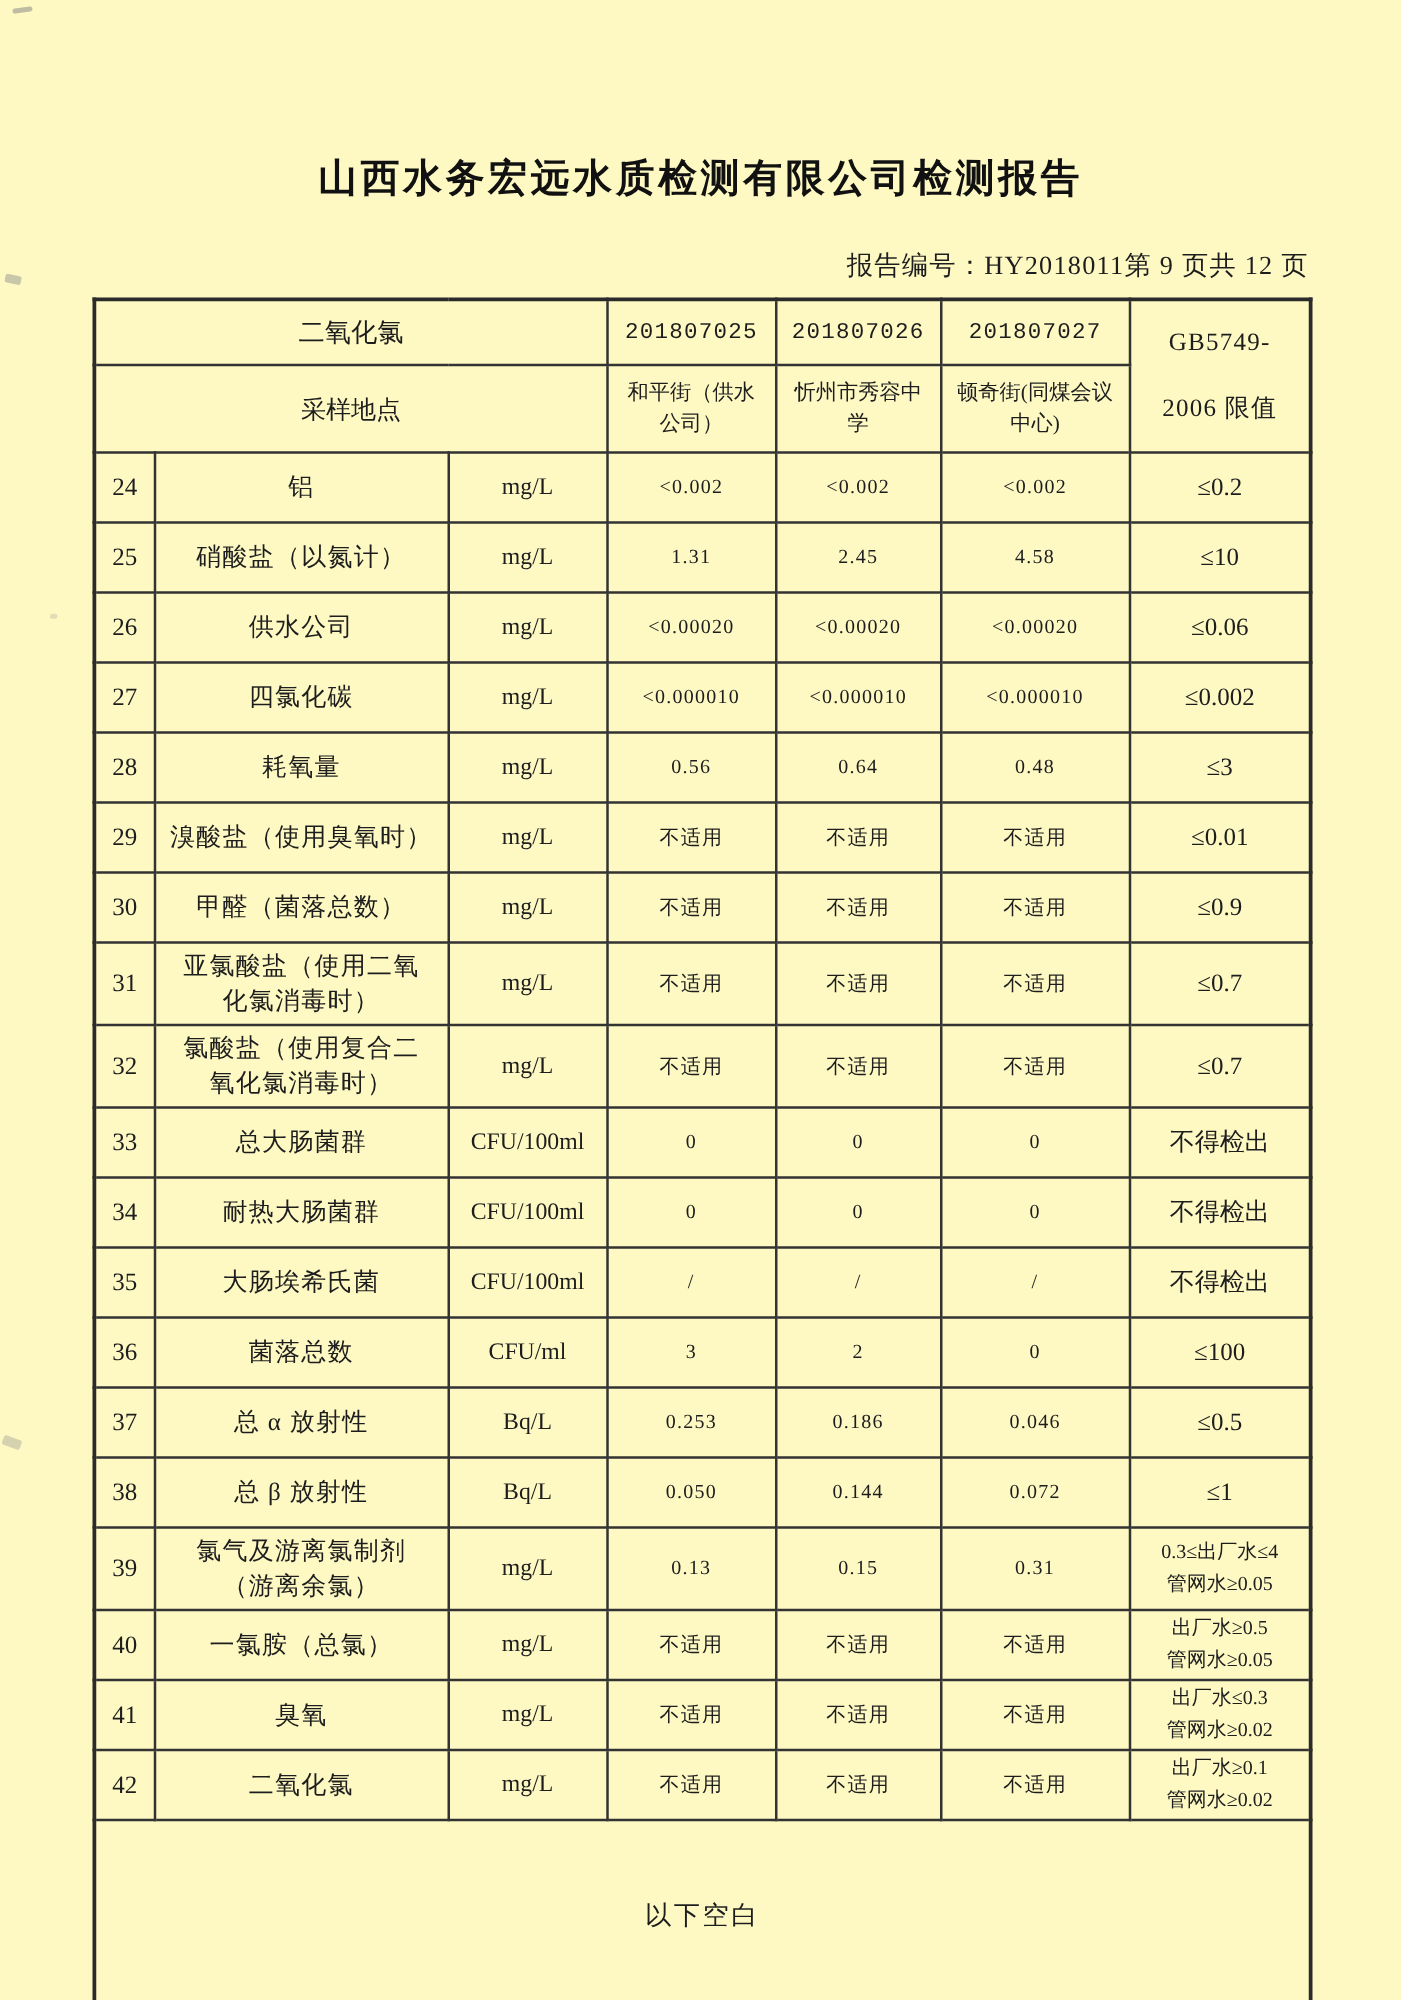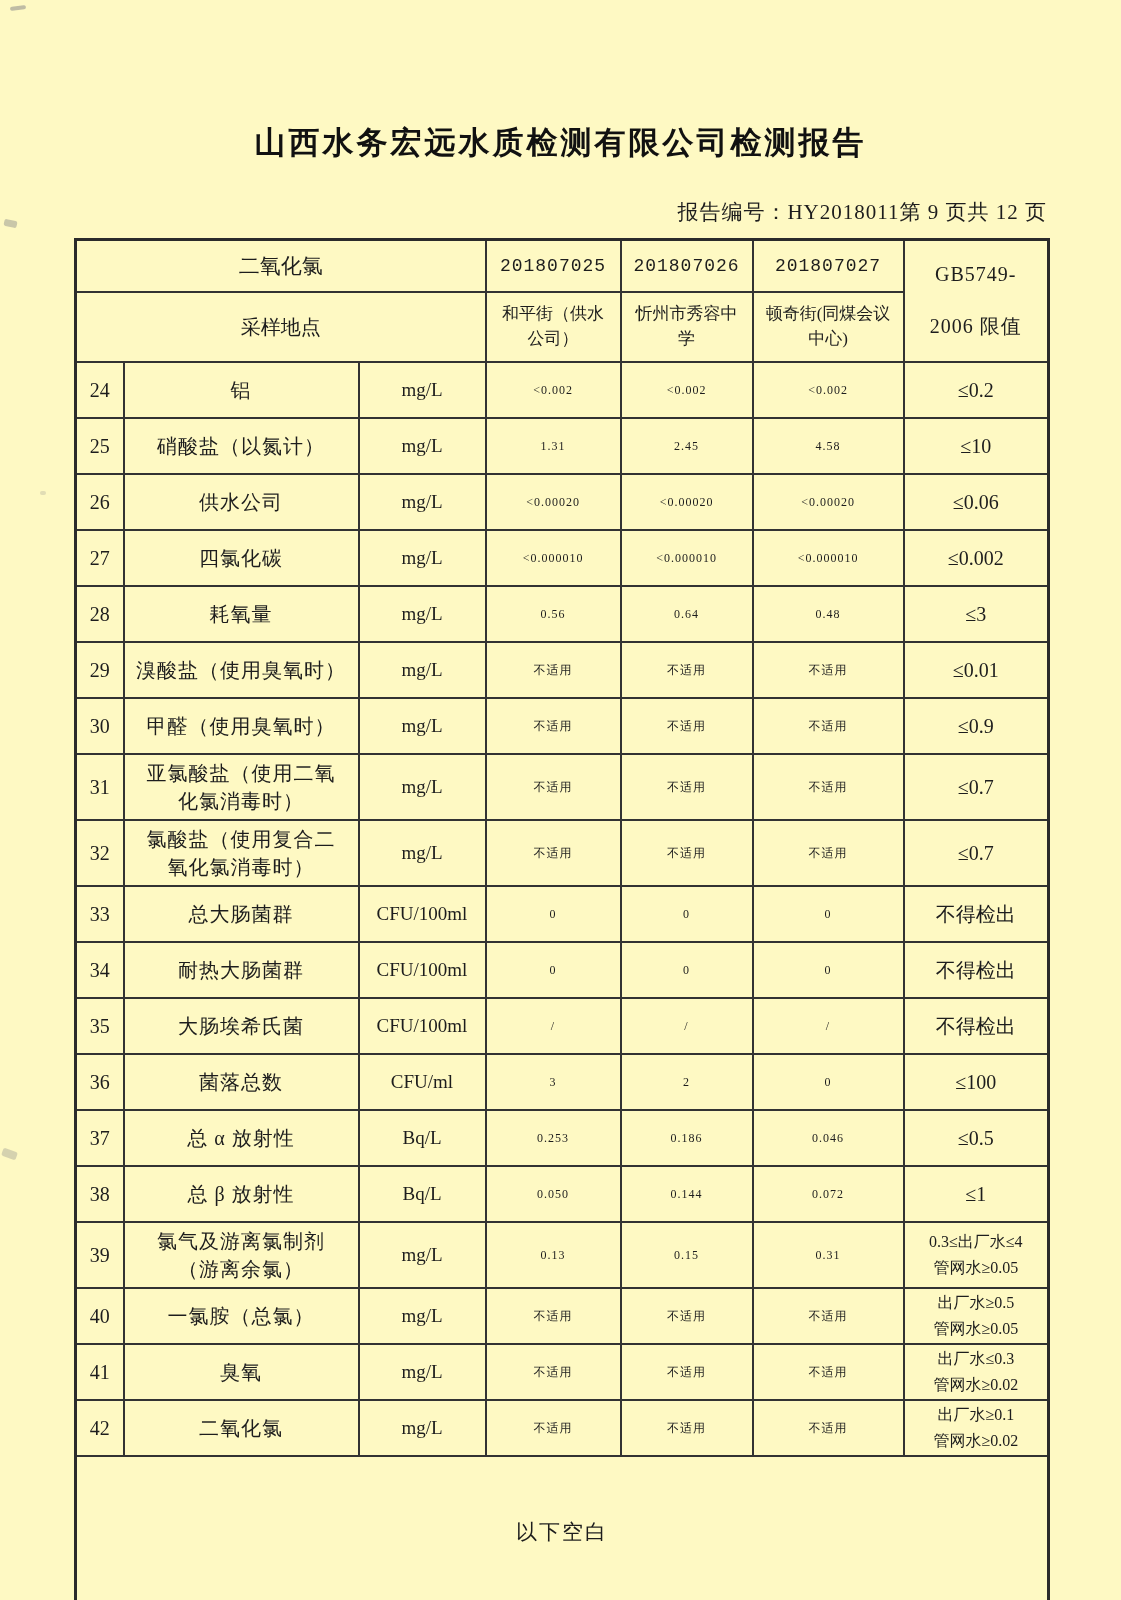--- a/index.html
+++ b/index.html
@@ -61,21 +61,21 @@
   tbody.rows td { height:46px; }
   td.c-no { font-size:20px; }
   td.c-name {
     text-align:left;
     padding-left:16px;
     white-space:pre-line;
     line-height:1.4;
     letter-spacing:1px;
   }
   td.c-unit { font-size:19px; }
-  td.c-val { font-size:12px; letter-spacing:1px; }
+  td.c-val { font-size:16px; letter-spacing:1px; }
   td.c-limit { font-size:20px; white-space:pre-line; line-height:1.5; }
   td.c-limit.limit-small { font-size:16px; letter-spacing:0; line-height:1.6; padding:0 2px; }
   td.footer-cell {
     height:142px;
     text-align:left;
     vertical-align:top;
     padding:26px 0 0 20px;
     font-size:21px;
     letter-spacing:2px;
   }
@@ -183,21 +183,21 @@
     <td class="c-no">29</td>
     <td class="c-name">溴酸盐（使用臭氧时）</td>
     <td class="c-unit">mg/L</td>
     <td class="c-val">不适用</td>
     <td class="c-val">不适用</td>
     <td class="c-val">不适用</td>
     <td class="c-limit">≤0.01</td>
   </tr>
         <tr>
     <td class="c-no">30</td>
-    <td class="c-name">甲醛（使用臭氧时）</td>
+    <td class="c-name">甲醛（菌落总数）</td>
     <td class="c-unit">mg/L</td>
     <td class="c-val">不适用</td>
     <td class="c-val">不适用</td>
     <td class="c-val">不适用</td>
     <td class="c-limit">≤0.9</td>
   </tr>
         <tr>
     <td class="c-no">31</td>
     <td class="c-name">亚氯酸盐（使用二氧
 化氯消毒时）</td>

